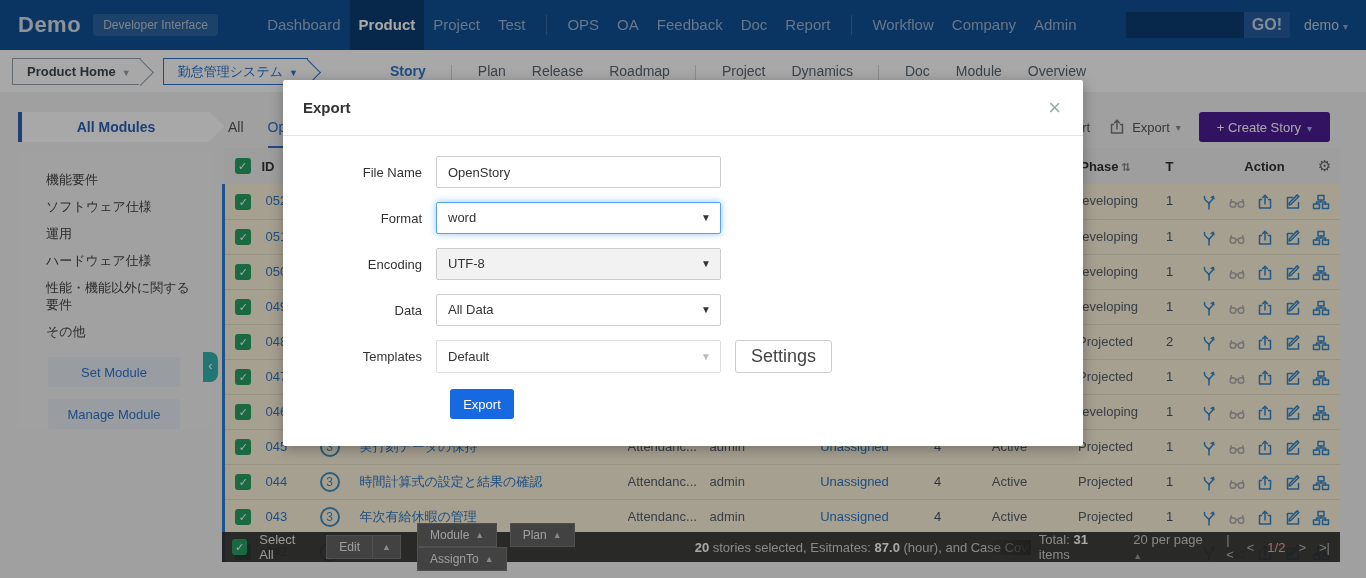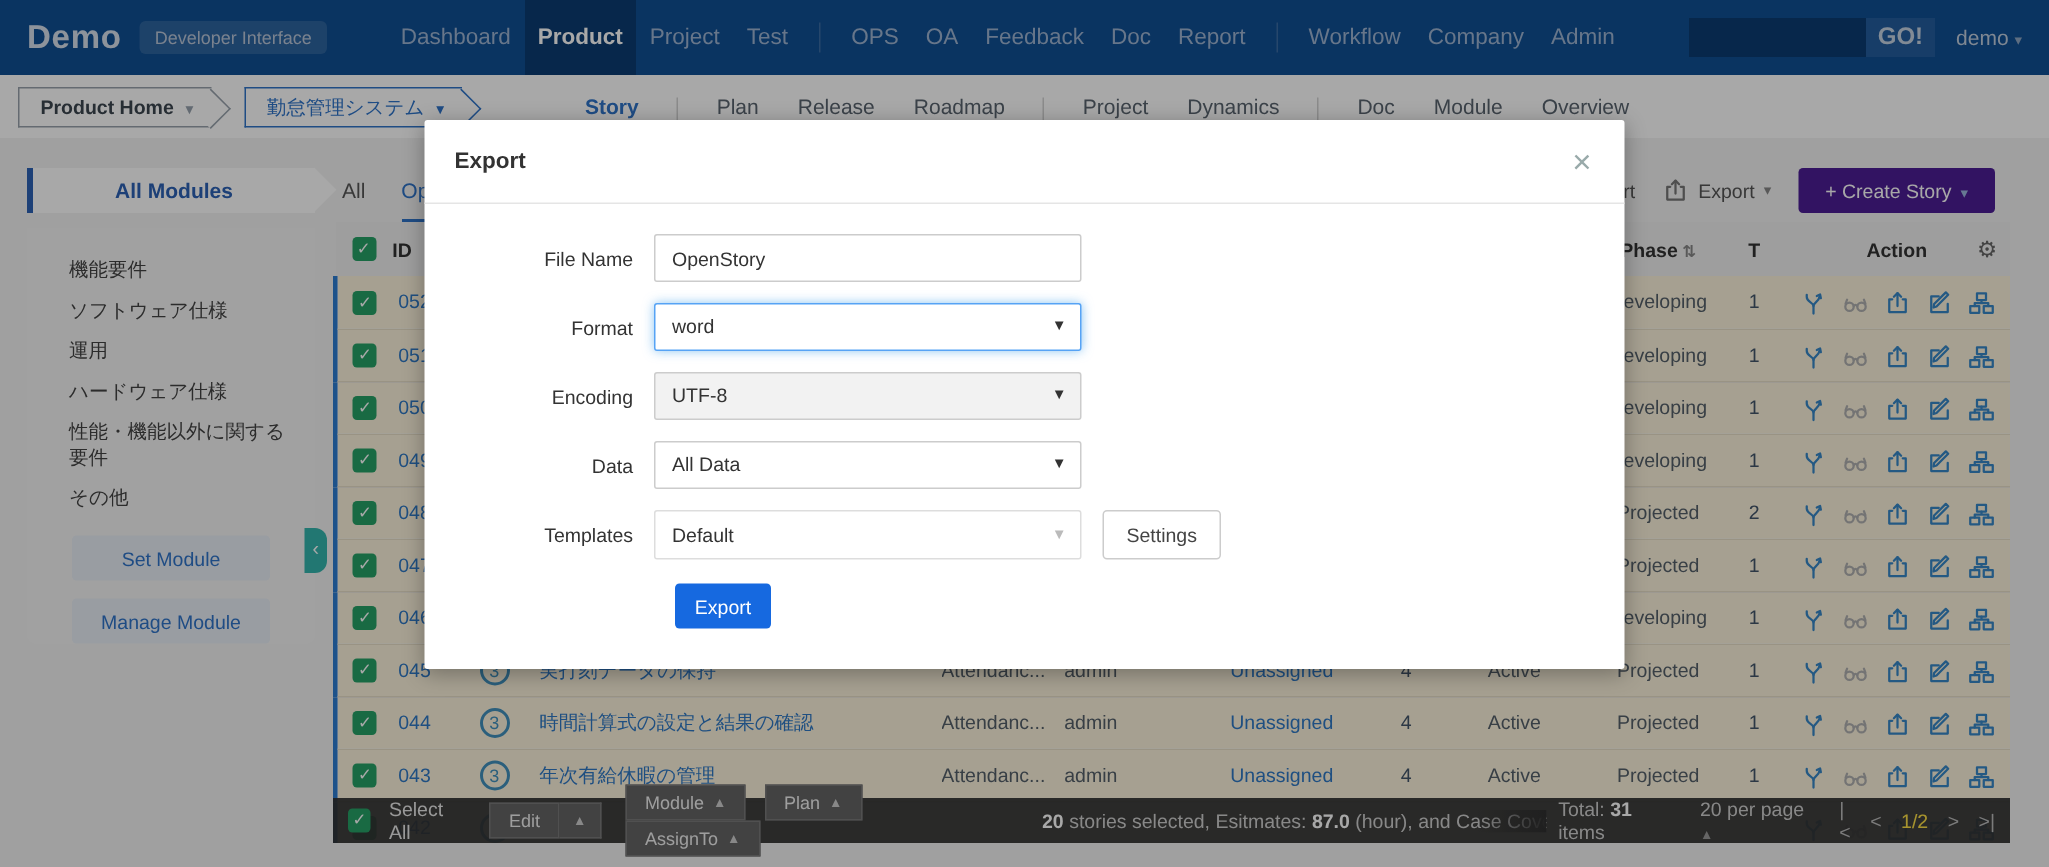--- a/index.html
+++ b/index.html
@@ -88,39 +88,39 @@
   .split { display:inline-flex; }
   .split .bbtn.carpart { border-left:none; padding:0 9px; }
   .caret-u { font-size:9px; color:#cfcfcf; }
   .summary { position:relative; margin-left:22px; font-size:13px; color:#cfcfcf; white-space:nowrap; overflow:hidden; max-width:345px; }
   .summary b { color:#fff; }
   .summary::after { content:""; position:absolute; top:0; right:0; bottom:0; width:46px; background:linear-gradient(90deg, rgba(48,48,48,0), #303030); }
   .bulk-right { margin-left:auto; display:flex; align-items:center; gap:16px; font-size:13px; color:#cfcfcf; }
   .bulk-right b { color:#fff; }
   .pager { display:flex; align-items:center; gap:13px; color:#bbb; font-size:13px; }
   .pager .pg { cursor:pointer; }
-  .pager .cur { color:#fde047; }
+  .pager .cur { color:#fca5a5; }
 
   
   .overlay { position:absolute; inset:0; background:rgba(0,0,0,.34); z-index:40; }
   .modal { position:absolute; left:283px; top:80px; width:800px; height:366px; background:#fff; z-index:60; border-radius:2px; box-shadow:0 3px 14px rgba(0,0,0,.3); }
   .m-head { height:56px; line-height:56px; padding:0 20px; border-bottom:1px solid #e5e5e5; font-size:15px; font-weight:bold; color:#333; position:relative; }
   .m-close { position:absolute; right:22px; top:0; font-size:22px; color:#9aa; cursor:pointer; font-weight:normal; }
   .m-body { padding-top:20px; }
   .frow { display:flex; align-items:center; margin-bottom:14px; }
   .flabel { width:153px; text-align:right; padding-right:14px; font-size:13px; color:#333; }
   .ctl { width:285px; height:32px; border:1px solid #ccc; border-radius:2px; font-size:13px; color:#333; }
   input.ctl { padding:0 11px; outline:none; }
   .sel { position:relative; line-height:30px; padding:0 24px 0 11px; cursor:pointer; background:#fff; }
   .sel .car { position:absolute; right:9px; top:0; font-size:10px; color:#333; }
   .sel.focus { border-color:#56a3f5; box-shadow:0 0 7px rgba(82,168,236,.65); }
   .sel.graybg { background:#f2f2f2; }
   .sel.dis { border-color:#ddd; }
   .sel.dis .car { color:#bbb; }
-  .btn-settings { height:33px; margin-left:14px; background:#fff; border:1px solid #ccc; border-radius:3px; color:#444; font-size:13px; padding:0 15px; cursor:pointer; }
+  .btn-settings { height:33px; margin-left:14px; background:#fff; border:1px solid #ccc; border-radius:3px; color:#444; font-size:18px; padding:0 15px; cursor:pointer; }
   .btn-export { margin:16px 0 0 167px; width:64px; height:30px; background:#1669e0; color:#fff; border:none; border-radius:3px; font-size:13px; cursor:pointer; }
 </style>
 </head>
 <body>
 
 <div class="stage">
 
   <div class="navbar">
     <span class="logo">Demo</span>
     <span class="dev-badge">Developer Interface</span>

